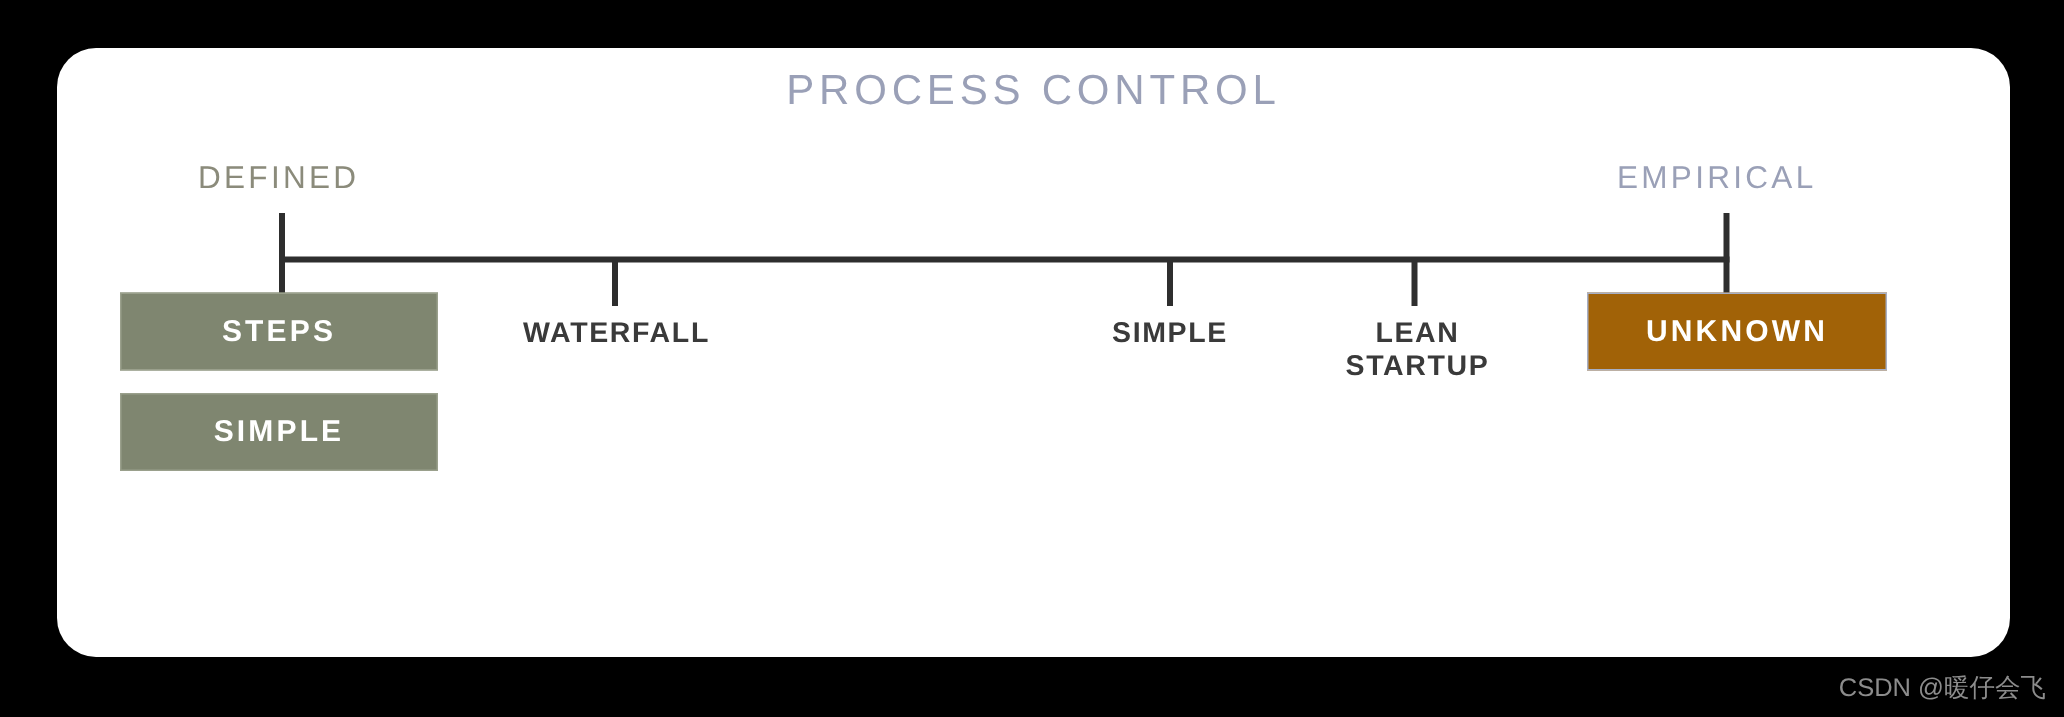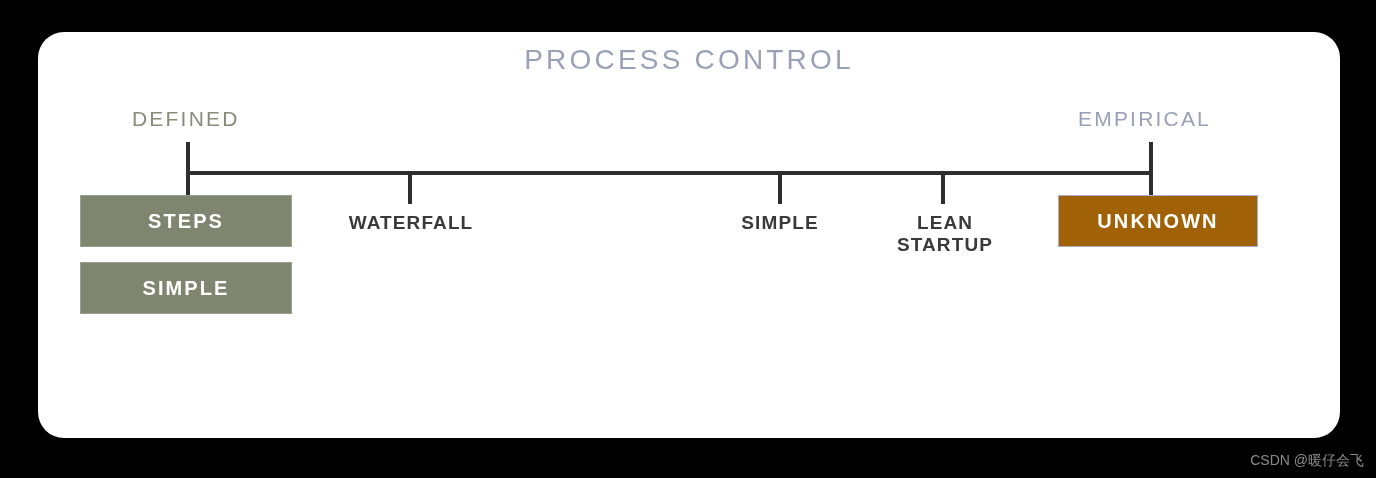--- a/index.html
+++ b/index.html
@@ -153,21 +153,21 @@
     background: #a16207;
     border: 1px solid #a7afc5;
     margin-left: 12px;
   }
 
   
   #watermark {
     position: absolute;
     right: 12px;
     bottom: 8px;
-    font-size: 14px;
+    font-size: 17px;
     color: #8c8c8c;
     white-space: nowrap;
   }
 </style>
 </head>
 <body>
 
 <div id="stage">
 
   <div id="card">

